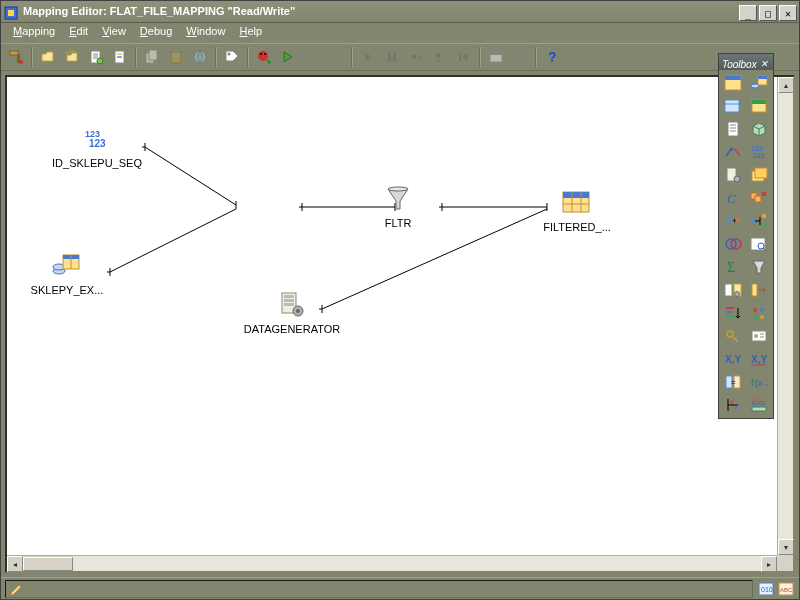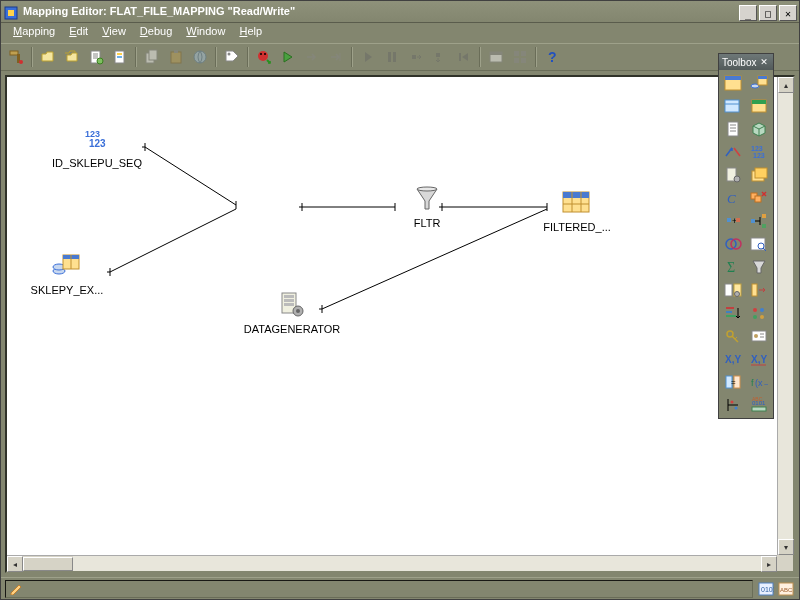--- a/index.html
+++ b/index.html
@@ -213,23 +213,24 @@
   background: #83866f;
   border: 1px solid #404040;
   z-index: 10;
 }
 .toolbox .tbhdr {
   height: 16px;
   background: linear-gradient(#6e7878, #525a5a);
   color: #fff;
   font-size: 10px;
   display: flex;
-  align-items: center;
+  align-items: flex-end;
   padding: 0 3px;
   justify-content: space-between;
+  font-style: italic;
 }
 .toolbox .tbhdr .x {
   width: 12px; height: 12px;
   display:flex; align-items:center; justify-content:center;
   font-size:9px;
 }
 .toolbox .tbgrid {
   display: grid;
   grid-template-columns: 1fr 1fr;
   gap: 1px;
@@ -458,21 +459,21 @@
               <ellipse cx="8" cy="14" rx="6" ry="3" fill="#c8d8f0" stroke="#3a6fd8"></ellipse>
               <rect x="12" y="2" width="16" height="14" fill="#ffe090" stroke="#c09030"></rect>
               <rect x="12" y="2" width="16" height="4" fill="#4a7ad0"></rect>
               <line x1="20" y1="2" x2="20" y2="16" stroke="#c09030"></line>
             </svg>
           </div>
           <div class="nlabel">SKLEPY_EX...</div>
         </div>
 
 
-        <div class="node" style="left:375px; top:108px;">
+        <div class="node" style="left:346px; top:108px;">
           <div class="nicon">
             <svg width="28" height="28">
               <path d="M4 4 L24 4 L16 16 L16 24 L12 24 L12 16 Z" fill="#d8d8d8" stroke="#666"></path>
               <ellipse cx="14" cy="4" rx="10" ry="2" fill="#e8e8e8" stroke="#666"></ellipse>
             </svg>
           </div>
           <div class="nlabel">FLTR</div>
         </div>
 
         <div class="node" style="left:225px; top:214px; width:120px;">

